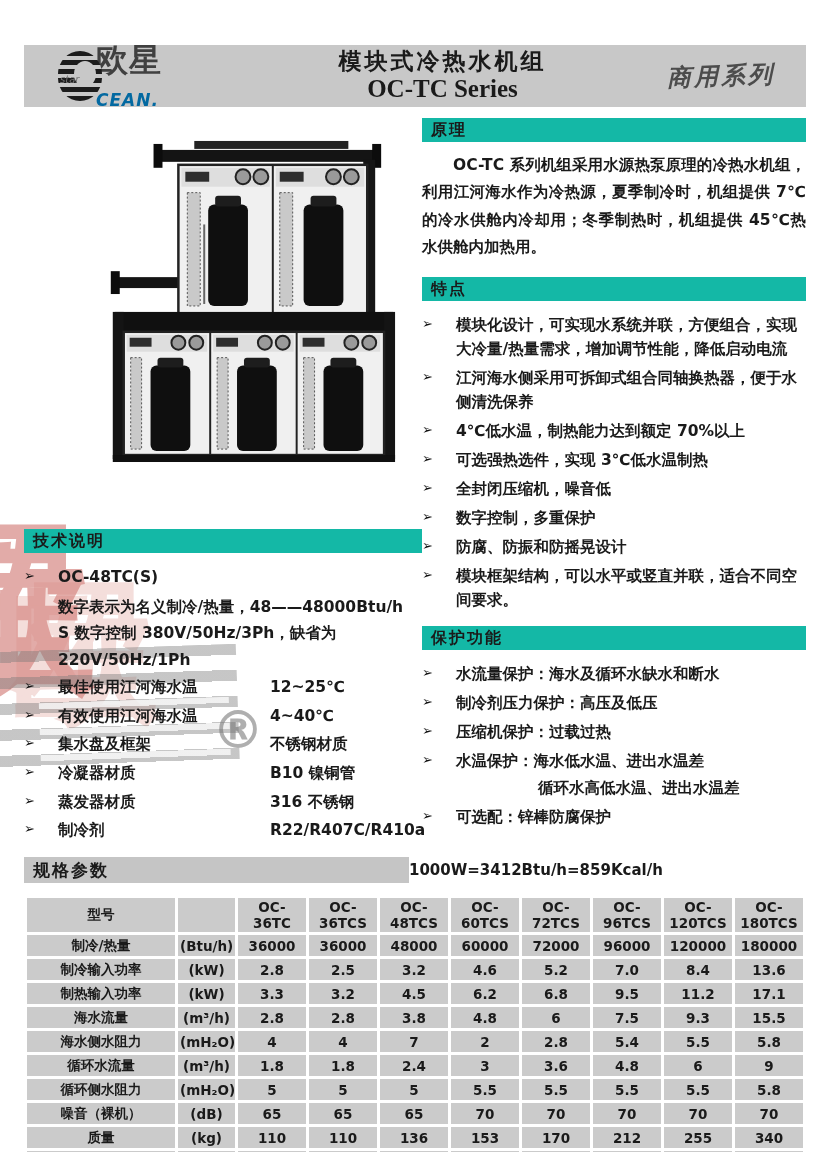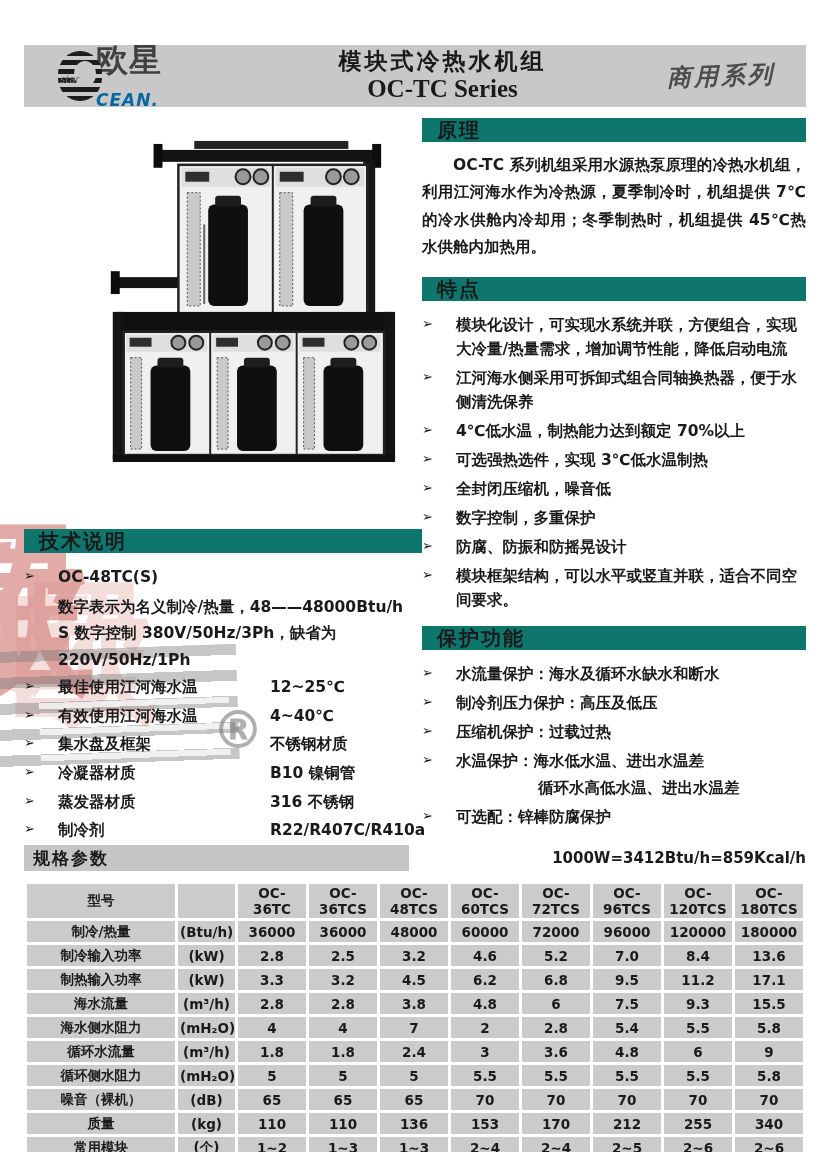--- a/index.html
+++ b/index.html
@@ -39,22 +39,22 @@
   .title-cn { font-size:23px; font-weight:700; letter-spacing:3px; }
   .title-en { font-size:25px; font-weight:700; font-family:"Liberation Serif", serif; }
   .series { width:170px; text-align:center; font-size:24px; font-weight:700; color:#4c4c4c;
             font-family:"DejaVu Serif", serif; font-style:italic; letter-spacing:3px; transform:rotate(-2deg); }
 
   
   .content { display:flex; padding:0 24px; min-height:726px; align-items:flex-start; }
   .col-left { width:398px; }
   .col-right { width:386px; margin-left:0; }
 
-  .secbar { height:24px; background:#0f766e; font-size:20px; font-weight:700;
-            line-height:24px; padding-left:15px; letter-spacing:2px; }
+  .secbar { height:24px; background:#14b8a6; font-size:16px; font-weight:700;
+            line-height:24px; padding-left:9px; letter-spacing:2px; }
 
   
   .prod { margin:28px 0 0 42px; width:350px; height:328px; }
 
   
   .tech-bar { margin-top:62px; width:100%; }
   .list { margin-top:12px; list-style:none; }
   .li { display:flex; font-size:15.5px; font-weight:600; line-height:1.55; margin:5px 0; }
   .arrow { width:34px; flex:0 0 34px; font-size:13px; padding-top:1px; color:#111; }
   .tech-sub { padding-left:34px; font-size:15.5px; font-weight:600; line-height:1.7; }
@@ -64,21 +64,21 @@
   .kv .v2 { flex:1; }
 
   
   .r-first { margin-top:11px; }
   .para { margin-top:10px; font-size:15.5px; font-weight:600; line-height:1.76; text-indent:2em; text-align:justify; }
   .gap16 { margin-top:16px; }
   .gap14 { margin-top:14px; }
   .prot-sub { padding-left:116px; font-size:15.5px; font-weight:600; line-height:1.55; margin-top:-2px; }
 
   
-  .specs-head { display:flex; align-items:center; justify-content:space-between; margin:0 24px; padding-top:0; }
+  .specs-head { display:flex; align-items:center; justify-content:flex-start; margin:12px 24px; padding-top:0; }
   .specs-bar { width:385px; height:26px; background:#c5c5c5; font-size:17px; font-weight:700;
                line-height:26px; padding-left:9px; letter-spacing:2px; }
   .conv { font-size:15px; font-weight:700; }
   table.specs { margin:10px 24px 0 24px; border-collapse:separate; border-spacing:3px;
                 width:782px; table-layout:fixed; }
   table.specs td { background:#cbcbcb; font-size:13.5px; font-weight:700; height:21px;
                    text-align:center; padding:1px 2px; }
   td.lab { text-align:left; padding-left:7px; width:148px; }
   td.unit { text-align:left; padding-left:5px; width:57px; }
 </style>

